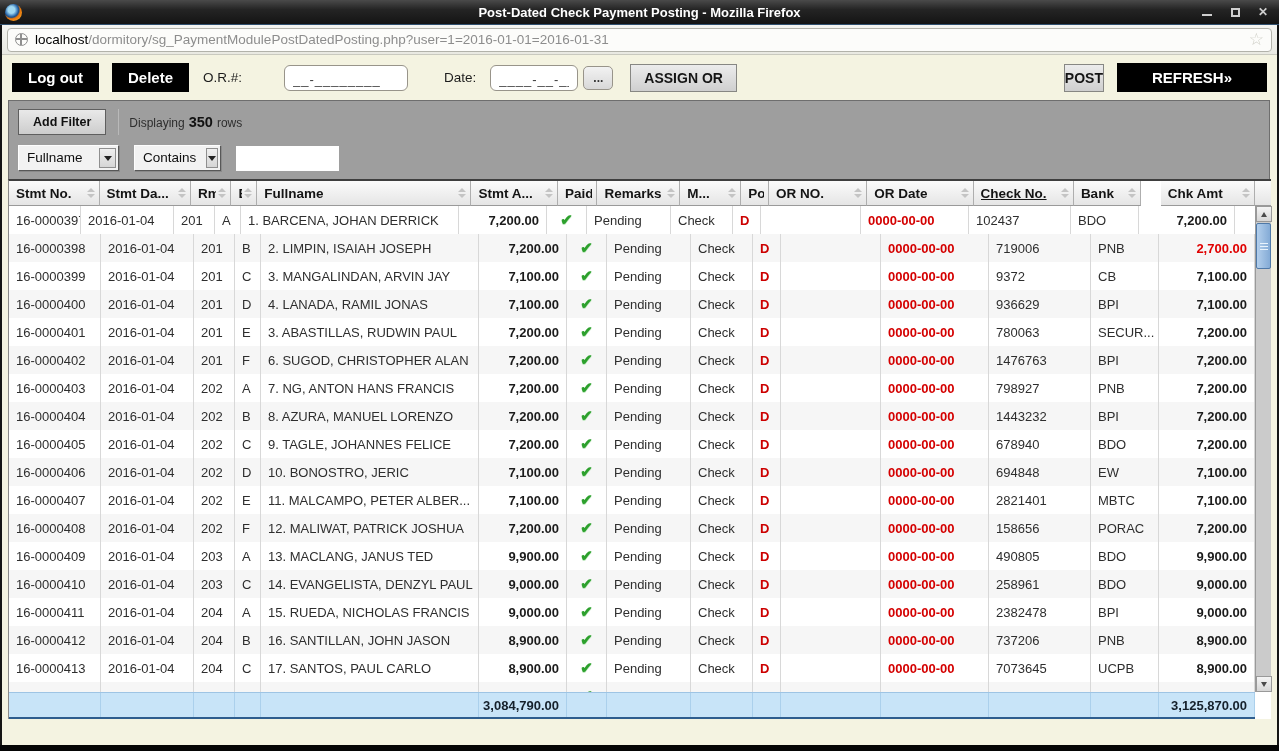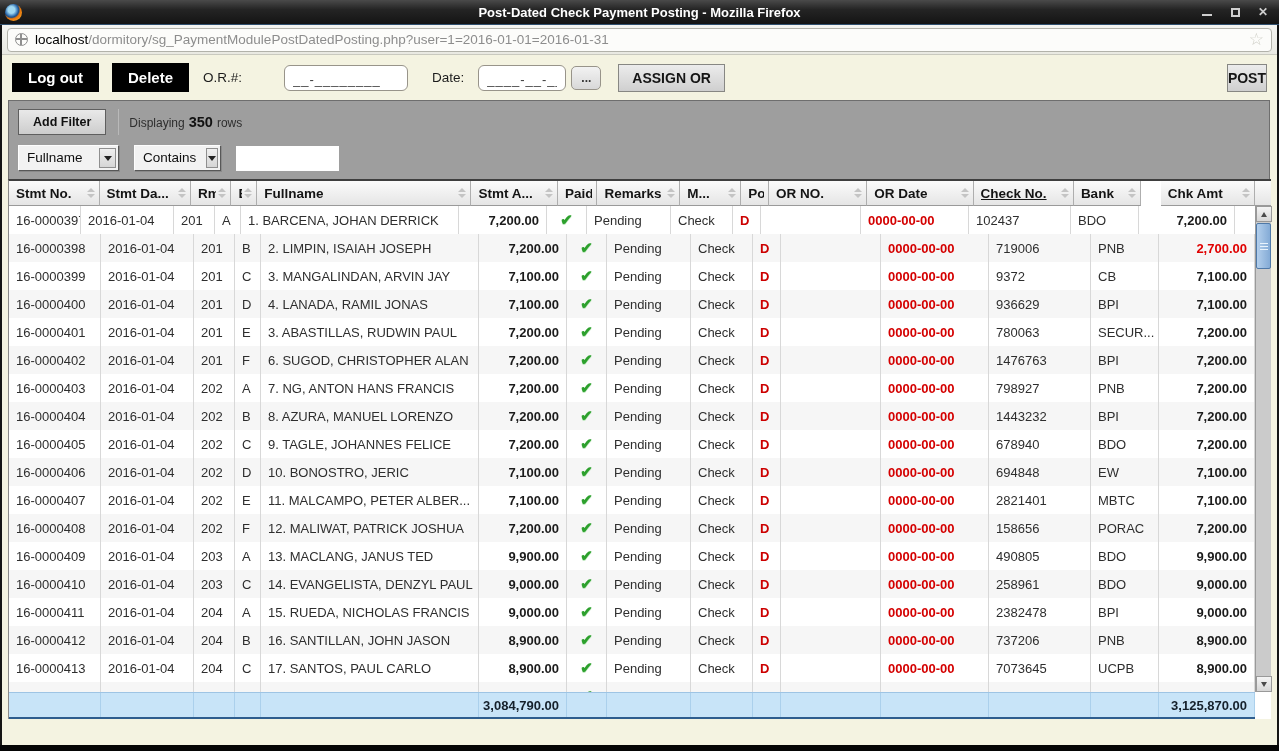--- a/index.html
+++ b/index.html
@@ -136,25 +136,26 @@
         <span class="url-path">/dormitory/sg_PaymentModulePostDatedPosting.php?user=1=2016-01-01=2016-01-31</span>
         <span class="star">☆</span>
       </div>
     </div>
 
     <div class="toolbar">
       <button class="btn-black">Log out</button>
       <button class="btn-black" style="margin-left:13px;">Delete</button>
       <span class="tb-label" style="margin-left:14px;">O.R.#:</span>
       <input class="mask-input" style="width: 124px; margin-left: 42px;" value="__-________">
-      <span class="tb-label" style="margin-left:24px;">Date:</span>
+      <span class="tb-label" style="margin-left:36px;">Date:</span>
       <input class="mask-input" style="width: 88px; margin-left: 14px; text-align: center;" value="____-__-__">
       <button class="btn-dots" style="margin-left:5px;">...</button>
       <button class="btn-gray" style="margin-left:17px;">ASSIGN OR</button>
       <button class="btn-gray" style="margin-left:auto;padding:5px 0;">POST</button>
+      <button class="btn-black" style="margin-left:13px;padding:5px 34px;">REFRESH»</button>
     </div>
 
     <div class="content">
 
       <div class="graypanel">
         <div class="gp-row1">
           <button class="btn-addfilter">Add Filter</button>
           <span class="gp-divider"></span>
           <span class="displaying">
             <span>Displaying</span>

